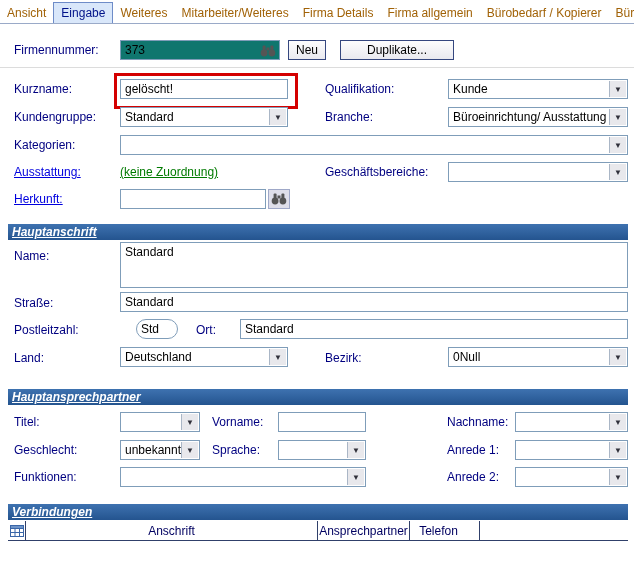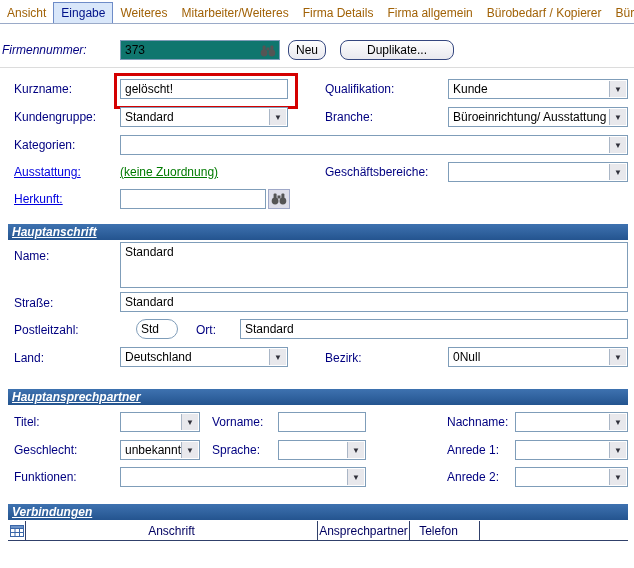--- a/index.html
+++ b/index.html
@@ -20,21 +20,21 @@
          padding:2px 4px;overflow:hidden;white-space:nowrap;}
   .field.ro{background:#0f766e;display:flex;align-items:center;justify-content:flex-start;padding-right:8px;}
   .textarea{position:absolute;box-sizing:border-box;border:1px solid #7F9DB9;background:#fff;padding:2px 4px;}
 
   .combo{position:absolute;height:20px;box-sizing:border-box;border:1px solid #7F9DB9;background:#fff;
          padding:2px 20px 2px 4px;overflow:hidden;white-space:nowrap;cursor:default;}
   .combo .arrow{position:absolute;right:1px;top:1px;bottom:1px;width:16px;background:#E8E8EC;
          border-left:1px solid #AAB6C6;display:flex;align-items:center;justify-content:center;
          font-size:8px;color:#30303A;}
 
-  .btn{position:absolute;height:20px;box-sizing:border-box;border:1px solid #35477F;border-radius:8px;
+  .btn{position:absolute;height:20px;box-sizing:border-box;border:1px solid #35477F;border-radius:0;
        background:linear-gradient(#FDFDFD,#E9E9EF);display:flex;align-items:center;justify-content:center;
        color:#000;cursor:pointer;}
 
   .binoc-in{position:absolute;right:3px;top:4px;}
   .binoc-btn{position:absolute;height:20px;box-sizing:border-box;border:1px solid #9FA8C8;background:#DFDFEA;
        display:flex;align-items:center;justify-content:center;cursor:pointer;}
 
   .sect{position:absolute;left:8px;width:620px;height:16px;box-sizing:border-box;
         background:linear-gradient(#3E72B0,#24548F);color:#fff;font-size:12px;font-style:italic;
         font-weight:bold;text-decoration:underline;padding:1px 4px;}
@@ -59,21 +59,21 @@
     <div class="tab">Ansicht</div>
     <div class="tab active">Eingabe</div>
     <div class="tab">Weiteres</div>
     <div class="tab">Mitarbeiter/Weiteres</div>
     <div class="tab">Firma Details</div>
     <div class="tab">Firma allgemein</div>
     <div class="tab">Bürobedarf / Kopierer</div>
     <div class="tab">Büro</div>
   </div>
 
-  <div class="lbl" style="left:2px;top:43px;font-style:italic;">Firmennummer:</div>
+  <div class="lbl" style="left:14px;top:43px;">Firmennummer:</div>
   <div class="field ro" style="left:120px;top:40px;width:160px;">
     <span>373</span>
     <span class="binoc-in">
       <svg width="16" height="12" viewBox="0 0 16 12">
         <rect x="2.6" y="0.5" width="3" height="5" rx="1" fill="#555"></rect>
         <rect x="10.4" y="0.5" width="3" height="5" rx="1" fill="#555"></rect>
         <rect x="6.5" y="2.5" width="3" height="3" fill="#555"></rect>
         <circle cx="4.1" cy="8" r="3.4" fill="#555"></circle>
         <circle cx="11.9" cy="8" r="3.4" fill="#555"></circle>
       </svg>

